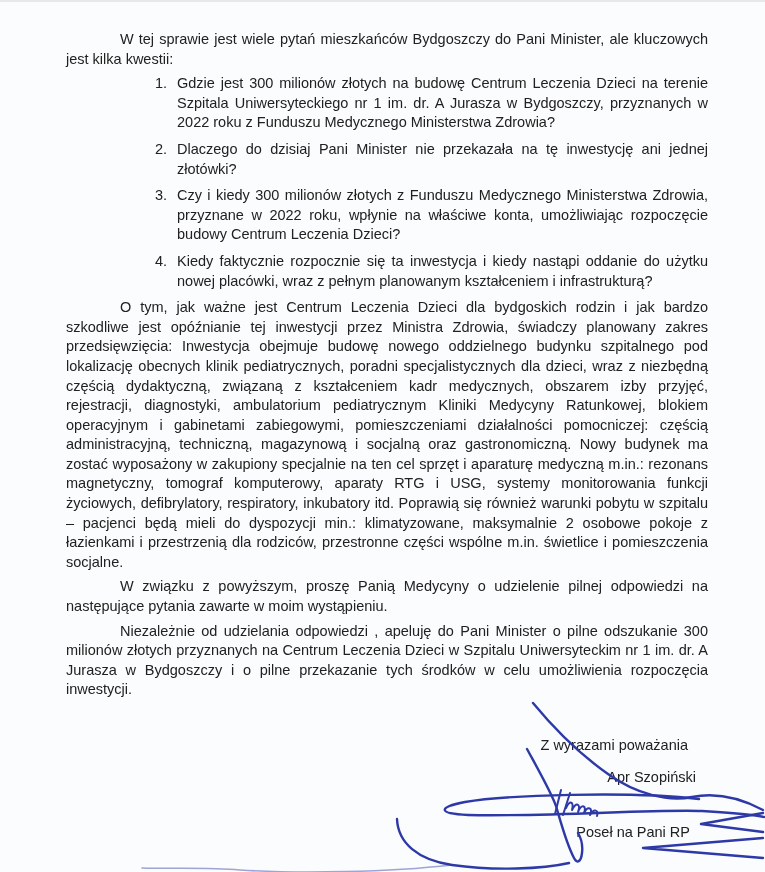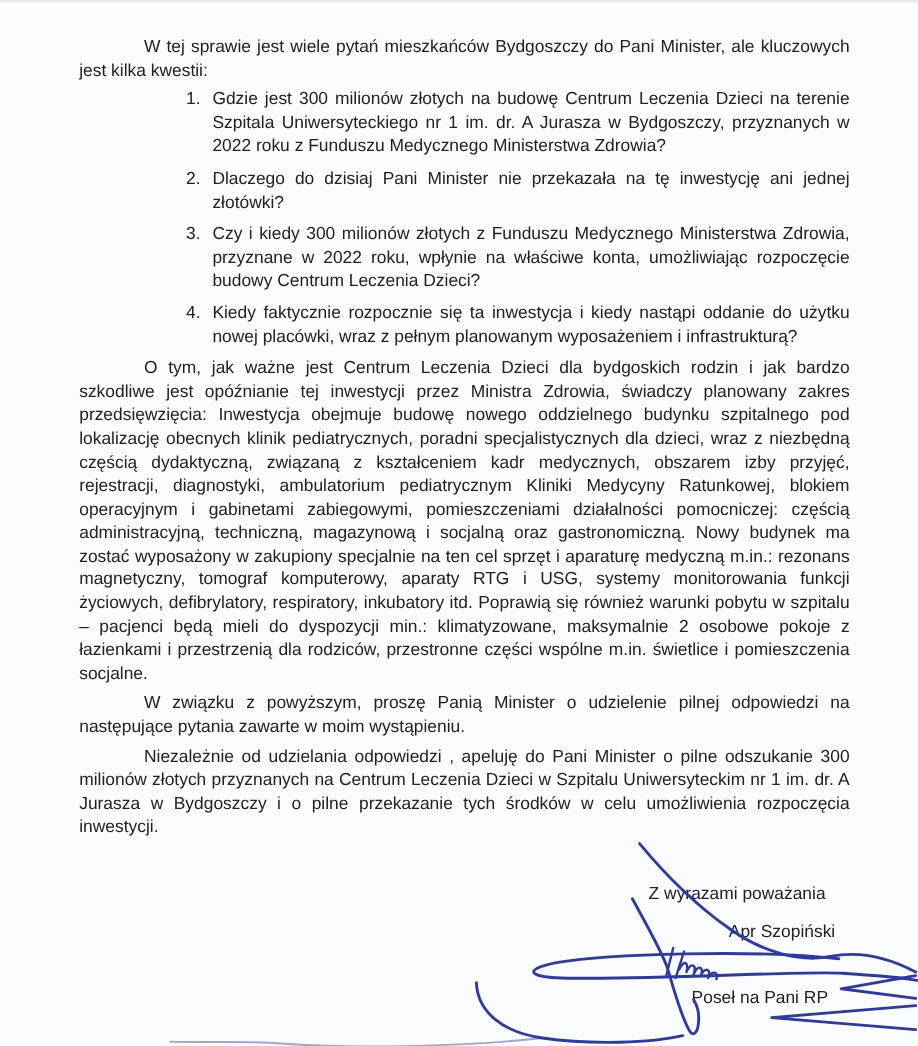--- a/index.html
+++ b/index.html
@@ -89,26 +89,26 @@
       <span>Dlaczego do dzisiaj Pani Minister nie przekazała na tę inwestycję ani jednej złotówki?</span>
     </div>
 
     <div class="question">
       <span class="num">3.</span>
       <span>Czy i kiedy 300 milionów złotych z Funduszu Medycznego Ministerstwa Zdrowia, przyznane w 2022 roku,  wpłynie na właściwe konta, umożliwiając rozpoczęcie budowy Centrum Leczenia Dzieci?</span>
     </div>
 
     <div class="question">
       <span class="num">4.</span>
-      <span>Kiedy faktycznie rozpocznie się ta inwestycja i kiedy nastąpi oddanie do użytku nowej placówki, wraz z pełnym planowanym wyposażeniem i infrastrukturą?</span>
+      <span>Kiedy faktycznie rozpocznie się ta inwestycja i kiedy nastąpi oddanie do użytku nowej placówki, wraz z pełnym planowanym kształceniem i infrastrukturą?</span>
     </div>
 
     <p class="para">O tym, jak ważne jest Centrum Leczenia Dzieci dla bydgoskich rodzin i jak bardzo szkodliwe jest opóźnianie tej inwestycji przez Ministra Zdrowia, świadczy planowany zakres przedsięwzięcia: Inwestycja obejmuje budowę nowego oddzielnego budynku szpitalnego pod lokalizację obecnych klinik pediatrycznych, poradni specjalistycznych dla dzieci, wraz z niezbędną częścią dydaktyczną, związaną z kształceniem kadr medycznych, obszarem izby przyjęć, rejestracji, diagnostyki, ambulatorium pediatrycznym Kliniki Medycyny Ratunkowej, blokiem operacyjnym i gabinetami zabiegowymi, pomieszczeniami działalności pomocniczej: częścią administracyjną, techniczną, magazynową i socjalną oraz gastronomiczną. Nowy budynek ma zostać wyposażony w zakupiony specjalnie na ten cel sprzęt i aparaturę medyczną m.in.: rezonans magnetyczny, tomograf komputerowy, aparaty RTG i USG, systemy monitorowania funkcji życiowych, defibrylatory, respiratory, inkubatory itd. Poprawią się również warunki pobytu w szpitalu – pacjenci będą mieli do dyspozycji min.: klimatyzowane, maksymalnie 2 osobowe pokoje z łazienkami i przestrzenią dla rodziców, przestronne części wspólne m.in. świetlice i pomieszczenia socjalne.</p>
 
-    <p class="para">W związku z powyższym, proszę Panią Minister o udzielenie pilnej odpowiedzi na następujące  pytania zawarte w moim wystąpieniu.</p>
+    <p class="para">W związku z powyższym, proszę Panią Medycyny o udzielenie pilnej odpowiedzi na następujące  pytania zawarte w moim wystąpieniu.</p>
 
     <p class="para">Niezależnie od udzielania odpowiedzi , apeluję do Pani Minister o pilne odszukanie 300 milionów złotych przyznanych na Centrum Leczenia Dzieci w Szpitalu Uniwersyteckim nr 1 im. dr. A Jurasza w Bydgoszczy i o pilne przekazanie tych środków w celu umożliwienia rozpoczęcia inwestycji.</p>
 
   </div>
 
   <div class="closing-line valediction">Z wyrazami poważania</div>
 
   <div class="closing-line signer-name">Apr Szopiński</div>
 
   <div class="closing-line signer-title">Poseł na Pani RP</div>

